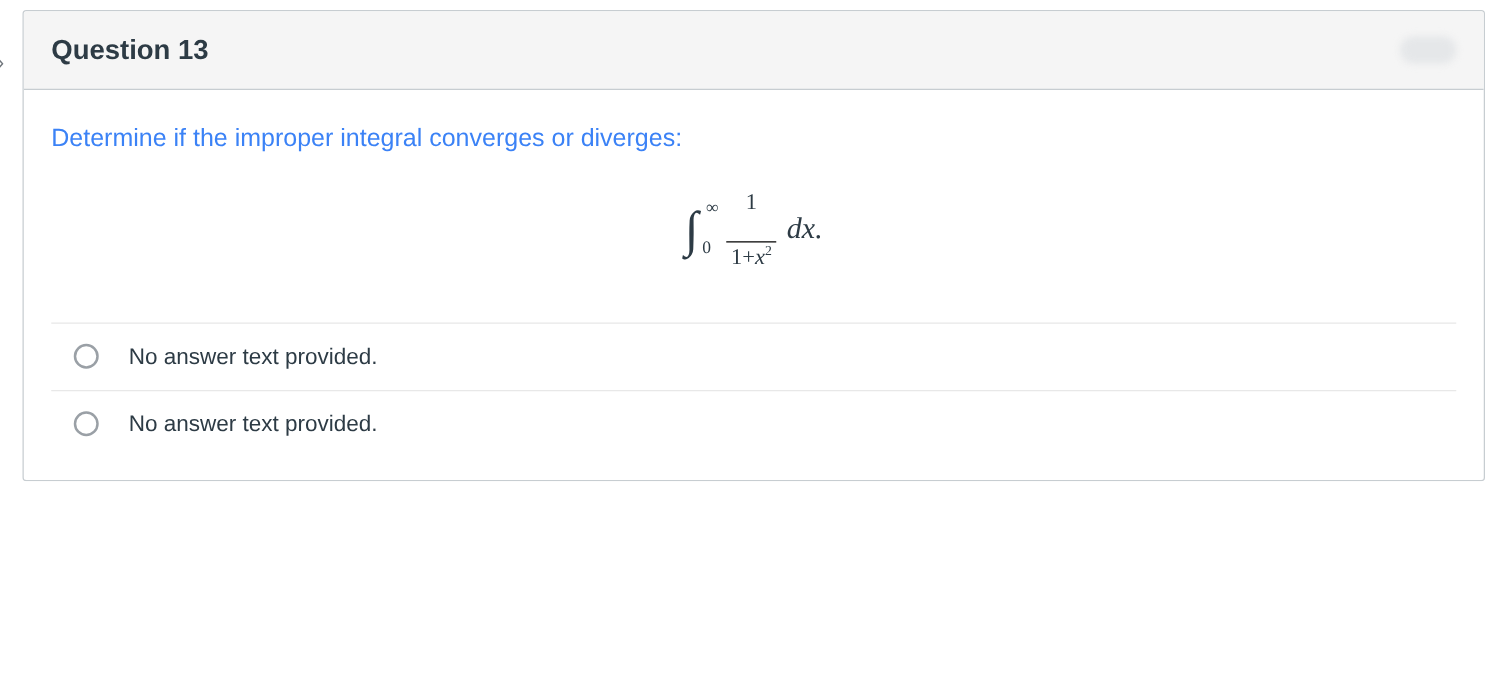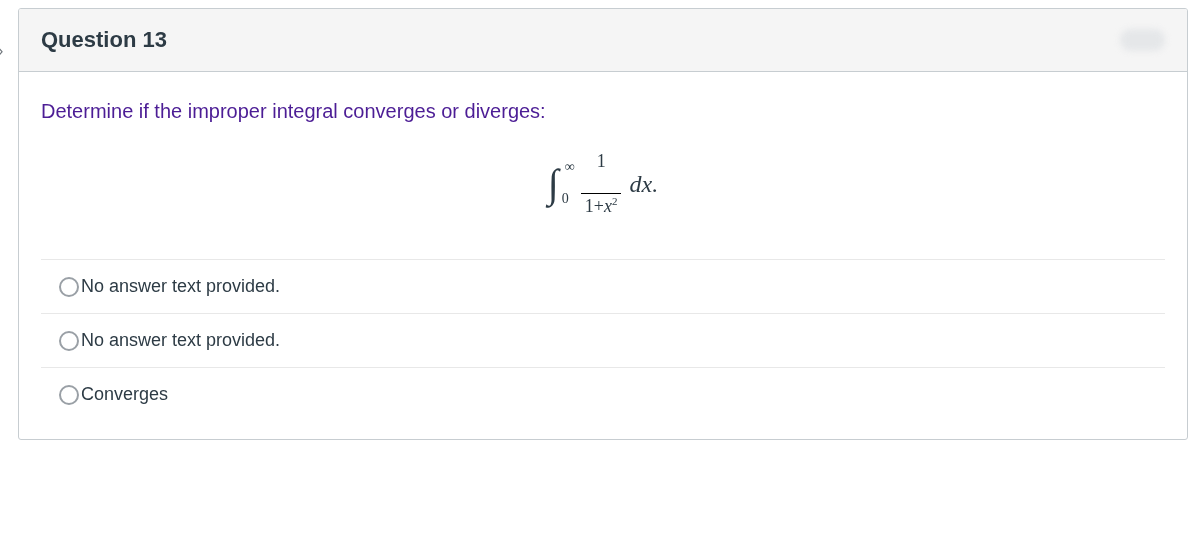--- a/index.html
+++ b/index.html
@@ -41,21 +41,21 @@
       border-radius: 12px;
       filter: blur(3px);
       width: 45px;
       height: 22px;
     }
     .question-body {
       padding: 28px 22px 18px 22px;
     }
     .prompt-text {
       font-size: 20px;
-      color: #4c1d95;
+      color: #3b82f6;
       margin-bottom: 22px;
     }
     .math-display {
       text-align: center;
       font-family: "Cambria Math", "STIX", "Times New Roman", serif;
       font-size: 24px;
       margin-bottom: 36px;
       padding: 6px 0;
     }
     .integral-wrap {
@@ -107,24 +107,24 @@
     }
     .sup2 {
       font-size: 11px;
       vertical-align: super;
     }
     .answers {
       border-top: 1px solid #e8e8e8;
     }
     .answer-row {
       display: flex;
-      align-items: flex-end;
+      align-items: flex-start;
       border-bottom: 1px solid #e8e8e8;
       padding: 16px 18px;
-      gap: 2px;
+      gap: 24px;
       cursor: pointer;
     }
     .answer-row:last-child {
       border-bottom: none;
     }
     .radio-circle {
       width: 20px;
       height: 20px;
       border: 2px solid #9aa0a6;
       border-radius: 50%;
@@ -180,21 +180,17 @@
 
       <div class="answers">
         <div class="answer-row">
           <span class="radio-circle"></span>
           <span class="answer-label">No answer text provided.</span>
         </div>
         <div class="answer-row">
           <span class="radio-circle"></span>
           <span class="answer-label">No answer text provided.</span>
         </div>
-        <div class="answer-row">
-          <span class="radio-circle"></span>
-          <span class="answer-label">Converges</span>
-        </div>
       </div>
 
     </div>
   </div>
 </div>
 
 </body></html>

